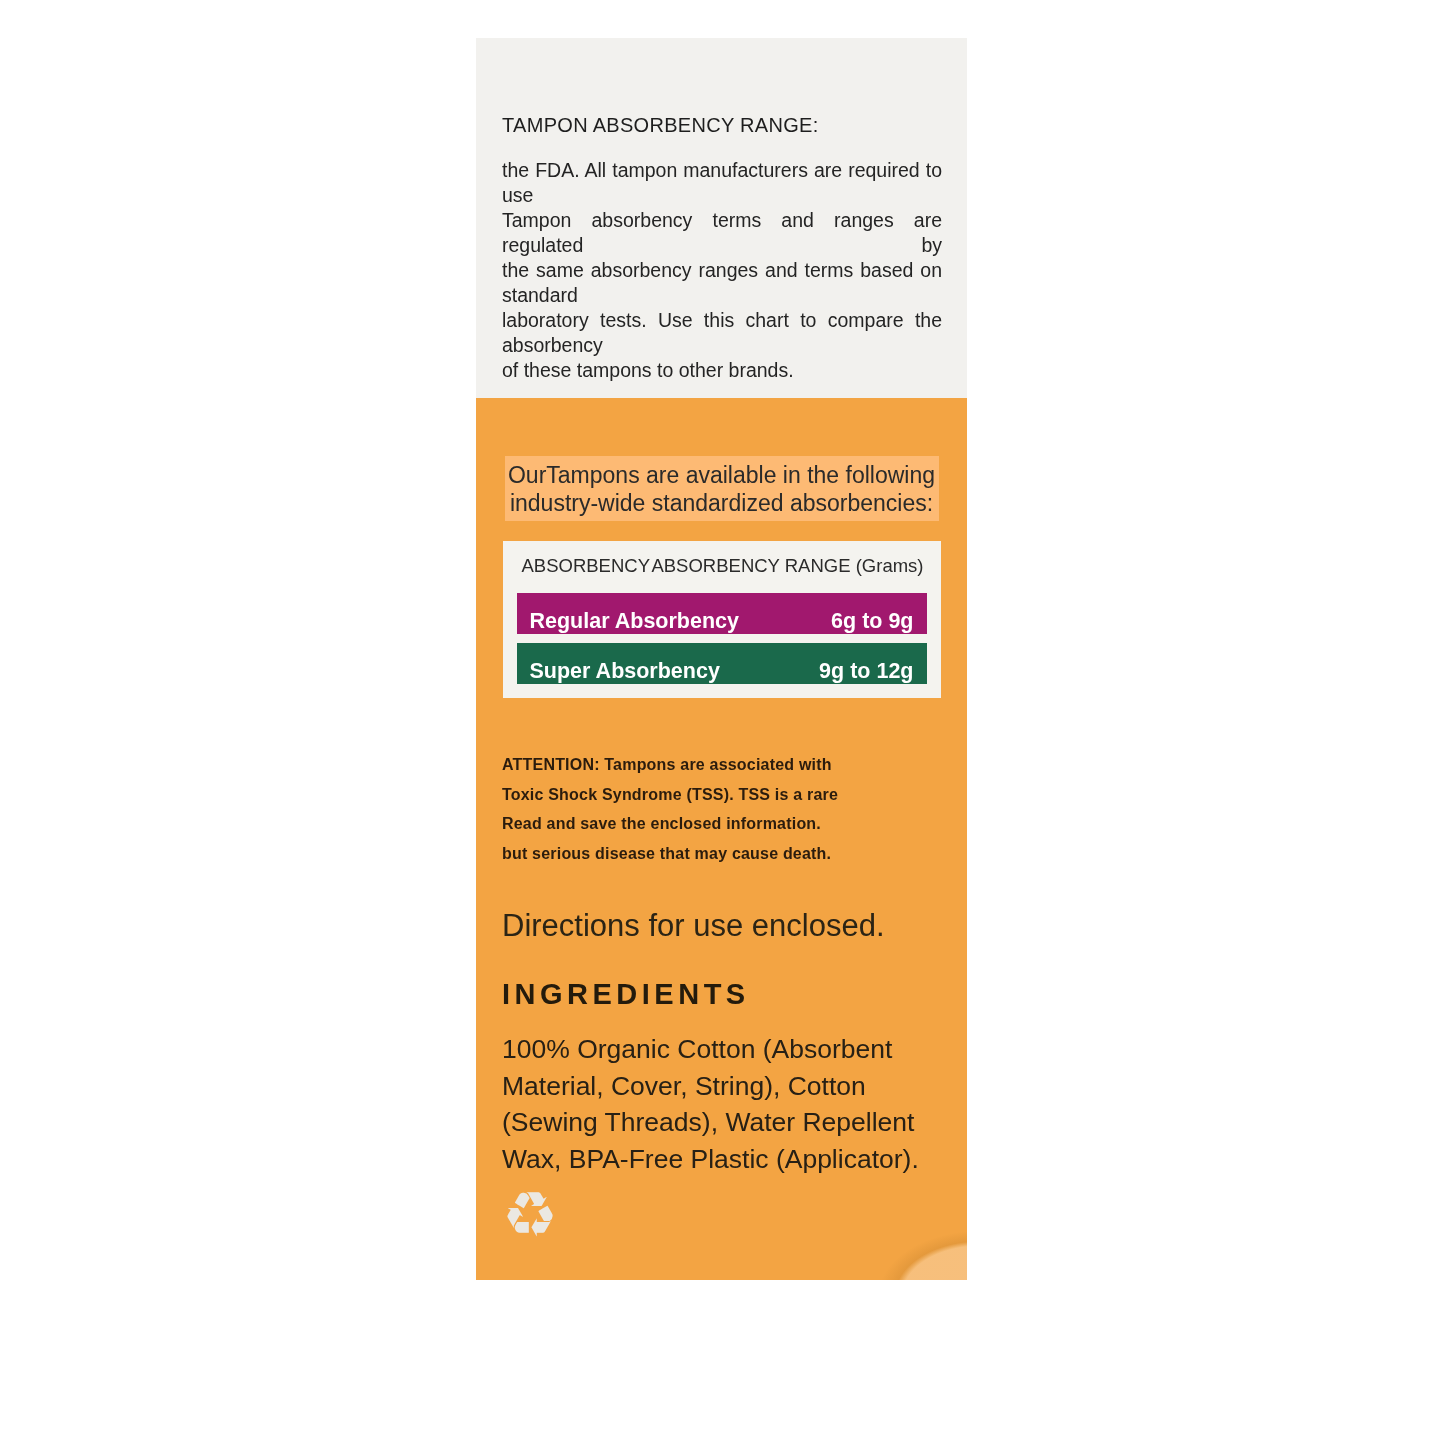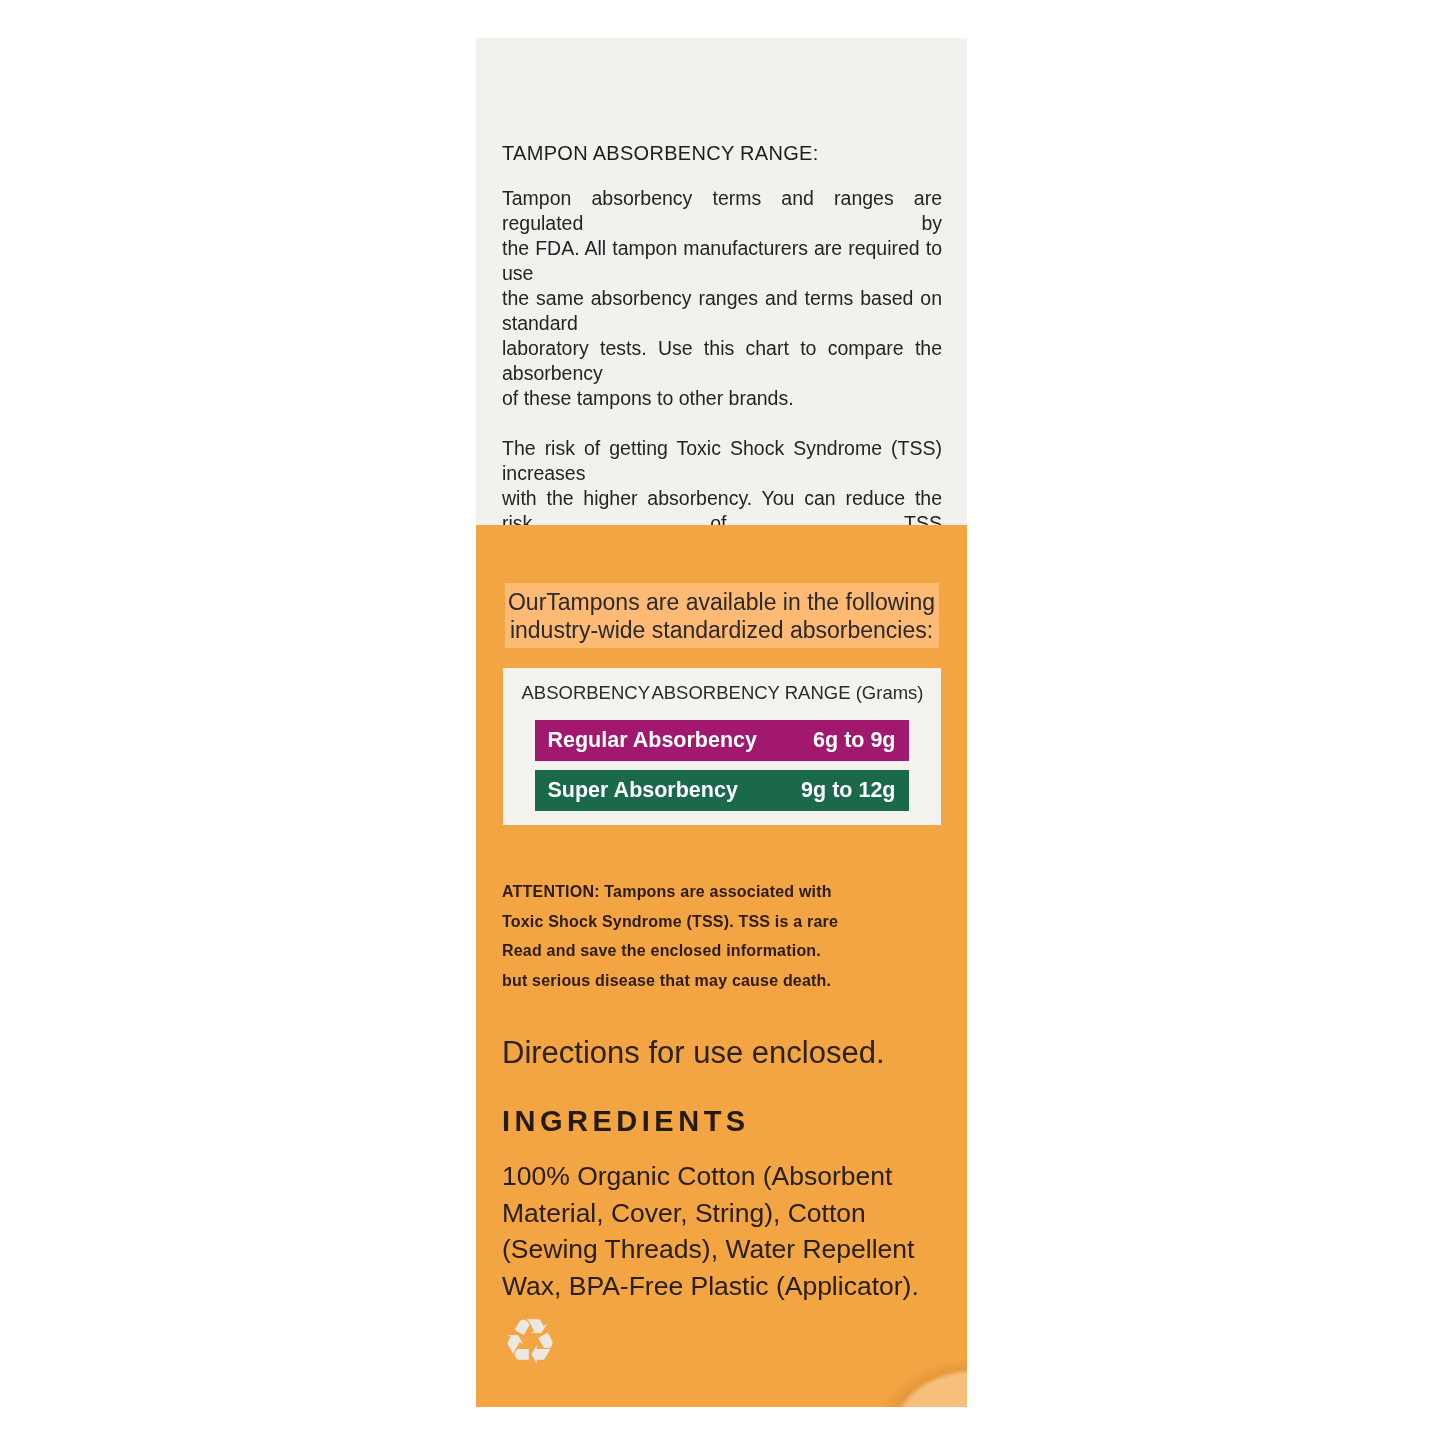--- a/index.html
+++ b/index.html
@@ -11,23 +11,23 @@
     font-family: "Liberation Sans", sans-serif;
     overflow: hidden;
   }
   .panel {
     position: absolute;
     left: 476px; top: 38px;
     width: 491px;
   }
   
   .sec-info {
-    height: 487px;
+    height: 360px;
     background: #f2f1ee;
-    padding: 104px 25px 0 26px;
+    padding: 76px 25px 0 26px;
   }
   .info-heading {
     font-size: 20px;
     font-weight: 400;
     letter-spacing: 0.3px;
     color: #1e1e1e;
     margin-bottom: 21px;
   }
   .para { font-size: 19.5px; line-height: 25px; color: #242424; }
   .para + .para { margin-top: 25px; }
@@ -57,23 +57,23 @@
   }
   .abs-head {
     display: flex; justify-content: space-between;
     padding: 0 17px 0 19px;
     font-size: 18.5px;
     color: #2b2b2b;
     margin-bottom: 16px;
   }
   .abs-row {
     height: 41px;
-    margin: 0 32px 9px;
+    margin: 0 14px 9px;
     display: flex; align-items: flex-end; justify-content: space-between;
-    padding: 8px 13px;
+    padding: 0 13px;
     color: #ffffff;
     font-size: 21.5px;
     font-weight: 700;
   }
   .abs-row:last-child { margin-bottom: 0; }
   .attention {
     margin: 52px 25px 0 26px;
     font-size: 16px;
     font-weight: 700;
     line-height: 29.5px;
@@ -119,22 +119,22 @@
 </head>
 <body>
 
 <div class="page">
   <div class="panel">
 
     <div class="sec-info">
       <div class="info-heading">TAMPON ABSORBENCY RANGE:</div>
 
       <div class="para">
+        <div class="jline">the FDA. All tampon manufacturers are required to use</div>
         <div class="jline">Tampon absorbency terms and ranges are regulated by</div>
-        <div class="jline">the FDA. All tampon manufacturers are required to use</div>
         <div class="jline">the same absorbency ranges and terms based on standard</div>
         <div class="jline">laboratory tests. Use this chart to compare the absorbency</div>
         <div class="jlast">of these tampons to other brands.</div>
       </div>
 
       <div class="para">
         <div class="jline">The risk of getting Toxic Shock Syndrome (TSS) increases</div>
         <div class="jline">with the higher absorbency. You can reduce the risk of TSS</div>
         <div class="jlast">by using the minimum absorbency that meets your needs.</div>
       </div>

